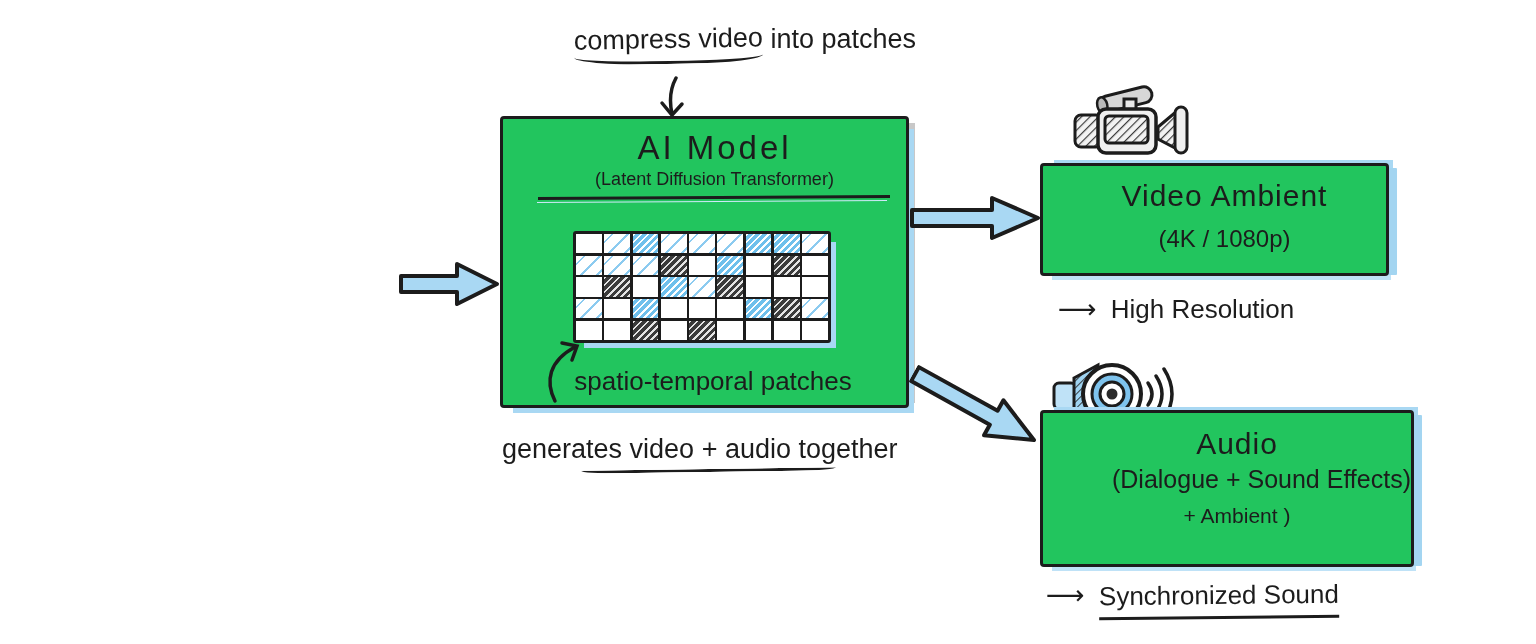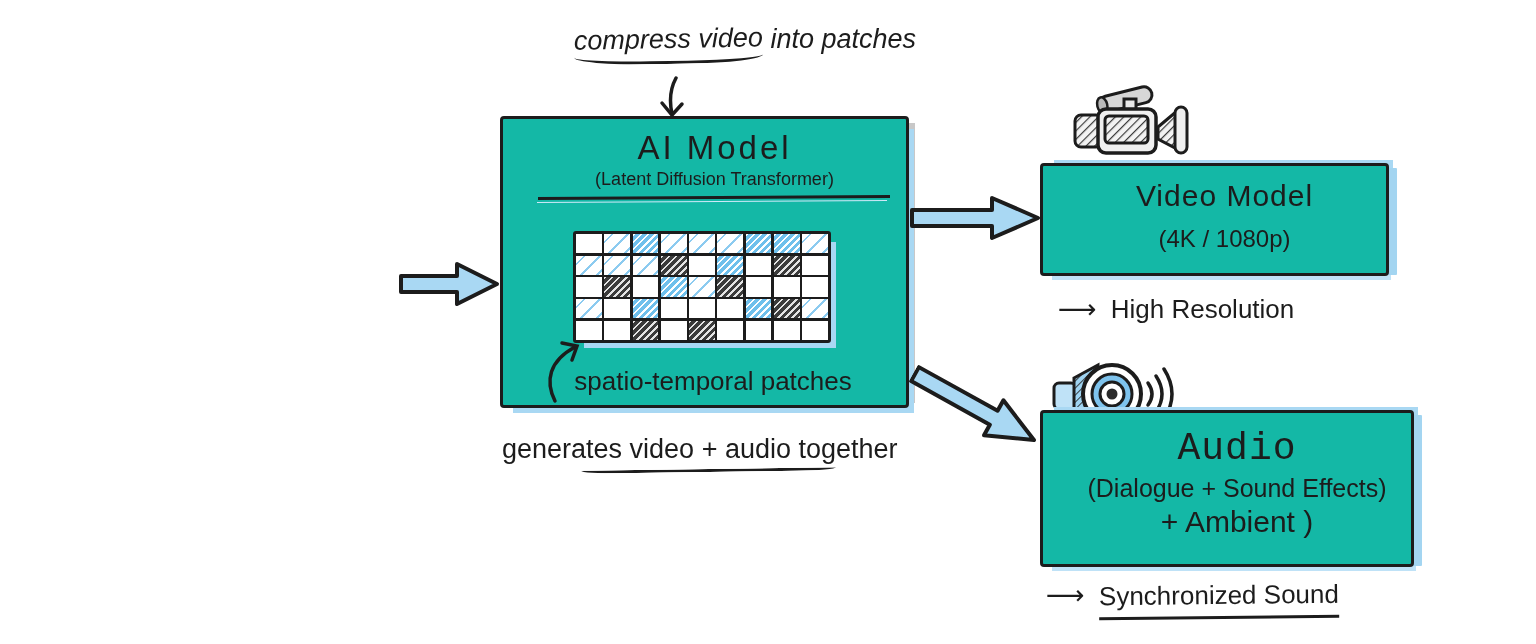--- a/index.html
+++ b/index.html
@@ -1,29 +1,29 @@
 <!DOCTYPE html>
 <html><head>
 <meta charset="utf-8">
 <style>
   * { margin:0; padding:0; box-sizing:border-box; }
   body { background:#ffffff; font-family:"Liberation Sans","DejaVu Sans",sans-serif; color:#1c1c1c; }
   #canvas { position:relative; width:1536px; height:644px; background:#ffffff; overflow:hidden; }
 
-  .sketchbox { position:absolute; background:#14b8a6; border:3px solid #1c1c1c; border-radius:4px; text-align:center;padding-left:20px; }
+  .sketchbox { position:absolute; background:#22c55e; border:3px solid #1c1c1c; border-radius:4px; text-align:center;padding-left:20px; }
 
   
   #text-prompt-box { left:85px; top:204px; width:323px; height:136px;
     box-shadow:9px 11px 0 -4px #a9d8f3, 13px 4px 0 -7px #bfe2f7; }
   #text-prompt-box .title { display:inline-block; margin-top:16px; font-size:30px; letter-spacing:1px;
     border-bottom:3px solid #1c1c1c; padding:0 14px 7px; transform:rotate(-0.6deg); }
   #text-prompt-box .quote { margin-top:12px; font-size:24px; }
 
   
-  #compress-annotation { position:absolute; left:530px; top:24px; width:430px; text-align:center; font-size:27px;font-style:italic; }
+  #compress-annotation { position:absolute; left:530px; top:24px; width:430px; text-align:center; font-size:27px; }
   #compress-annotation .u { display:inline-block; border-bottom:3px solid #1c1c1c; padding-bottom:6px;
     transform:rotate(-1deg); border-radius:0 0 40% 40%/0 0 8px 8px; }
 
   
   #ai-model-box { left:500px; top:116px; width:409px; height:292px;
     box-shadow:9px 9px 0 -4px #a9d8f3, 12px 1px 0 -6px #c8c8c8; }
   #ai-model-box .title { margin-top:10px; font-size:33px; letter-spacing:3px; }
   #ai-model-box .subtitle { margin-top:2px; font-size:18px; }
   #ai-model-box .divider { width:92%; margin:6px auto 0; border-bottom:3px solid #1c1c1c;
     box-shadow:-2px 4px 0 -1px #cfe9f9; transform:rotate(-0.3deg); }
@@ -47,23 +47,23 @@
 
   
   #video-frames-box { left:1040px; top:163px; width:349px; height:113px;
     box-shadow:11px 2px 0 -3px #a3d5f1, 9px -8px 0 -5px #a9d8f3, 7px 9px 0 -5px #bfe2f7; }
   #video-frames-box .title { margin-top:13px; font-size:30px; letter-spacing:1px; }
   #video-frames-box .subtitle { margin-top:12px; font-size:24px; }
 
   
   #audio-box { left:1040px; top:410px; width:374px; height:157px;
     box-shadow:11px 2px 0 -3px #a3d5f1, 9px -8px 0 -5px #a9d8f3, 7px 9px 0 -5px #bfe2f7; }
-  #audio-box .title { margin-top:14px; font-size:38px; letter-spacing:1px;font-family:Liberation Mono, monospace; }
-  #audio-box .subtitle { margin-top:4px; font-size:25px; }
-  #audio-box .subtitle2 { margin-top:2px; font-size:30px; }
+  #audio-box .title { margin-top:14px; font-size:30px; letter-spacing:1px; }
+  #audio-box .subtitle { margin-top:4px; font-size:25px;text-align:right; }
+  #audio-box .subtitle2 { margin-top:10px; font-size:21px; }
 
   .caption { position:absolute; font-size:26px; white-space:nowrap; }
   #high-res-caption { left:1058px; top:293px; }
   #sync-caption { left:1046px; top:579px; }
   .caption .arr { font-family:"DejaVu Sans",sans-serif; margin-right:14px; font-size:27px; }
   .caption .cap-underline { border-bottom:3px solid #1c1c1c; padding-bottom:5px; display:inline-block; transform:rotate(-0.6deg); }
 
   .abs { position:absolute; }
   .blockarrow path { fill:#a9d8f3; stroke:#1c1c1c; stroke-width:4; stroke-linejoin:round; }
   .inkline { stroke:#1c1c1c; fill:none; stroke-linecap:round; }
@@ -170,21 +170,21 @@
       <ellipse cx="29" cy="16" rx="5" ry="8" fill="#b9b9b9" stroke="#1c1c1c" stroke-width="2.5"></ellipse>
     </g>
     <rect x="52" y="16" width="12" height="14" fill="#e8e8e8" stroke="#1c1c1c" stroke-width="3"></rect>
     <rect x="26" y="26" width="58" height="44" rx="8" fill="#f0f0f0" stroke="#1c1c1c" stroke-width="3.5"></rect>
     <rect x="33" y="33" width="43" height="27" rx="4" fill="url(#camHatch)" stroke="#1c1c1c" stroke-width="3"></rect>
     <path d="M86,44 L105,28 L105,66 L86,56 Z" fill="url(#camHatch)" stroke="#1c1c1c" stroke-width="3"></path>
     <rect x="103" y="24" width="12" height="46" rx="6" fill="#efefef" stroke="#1c1c1c" stroke-width="3"></rect>
   </svg>
 
   <div class="sketchbox" id="video-frames-box">
-    <div class="title">Video Model</div>
+    <div class="title">Video Ambient</div>
     <div class="subtitle">(4K / 1080p)</div>
   </div>
   <div class="caption" id="high-res-caption">
     <span class="arr">⟶</span><span>High Resolution</span>
   </div>
 
   <svg class="abs" style="left:1050px; top:356px;" width="132" height="78" viewBox="0 0 132 78">
     <defs>
       <pattern id="spkHatch" patternUnits="userSpaceOnUse" width="5" height="5" patternTransform="rotate(45)">
         <rect width="5" height="5" fill="#9fd3f1"></rect>

